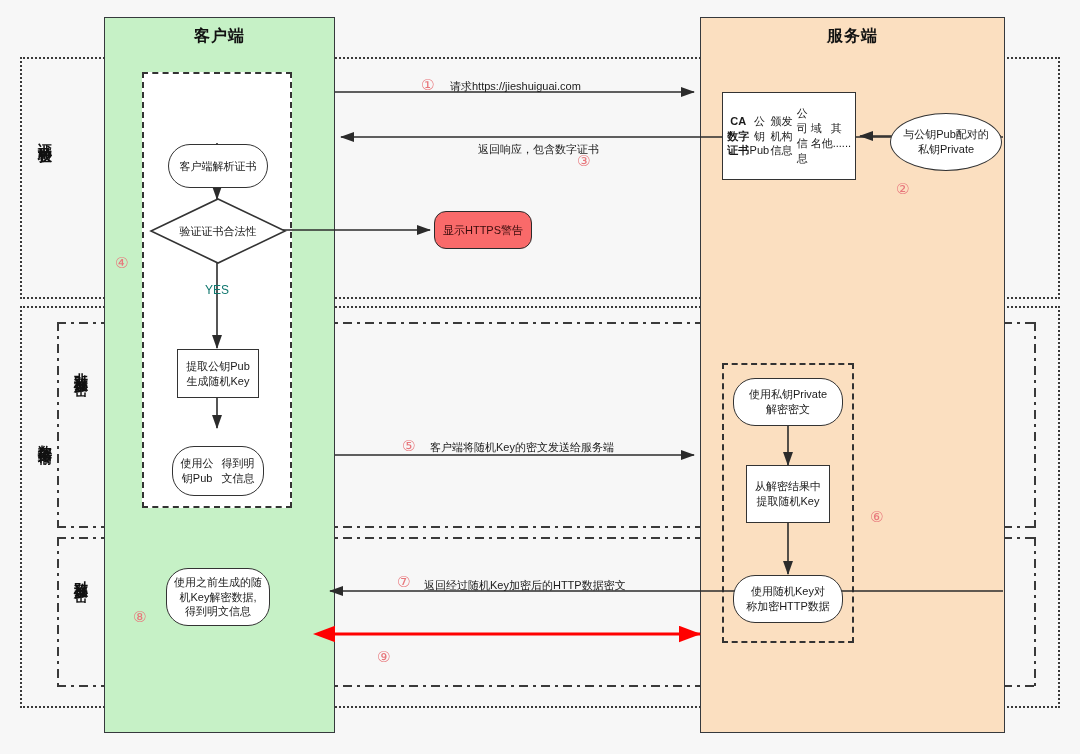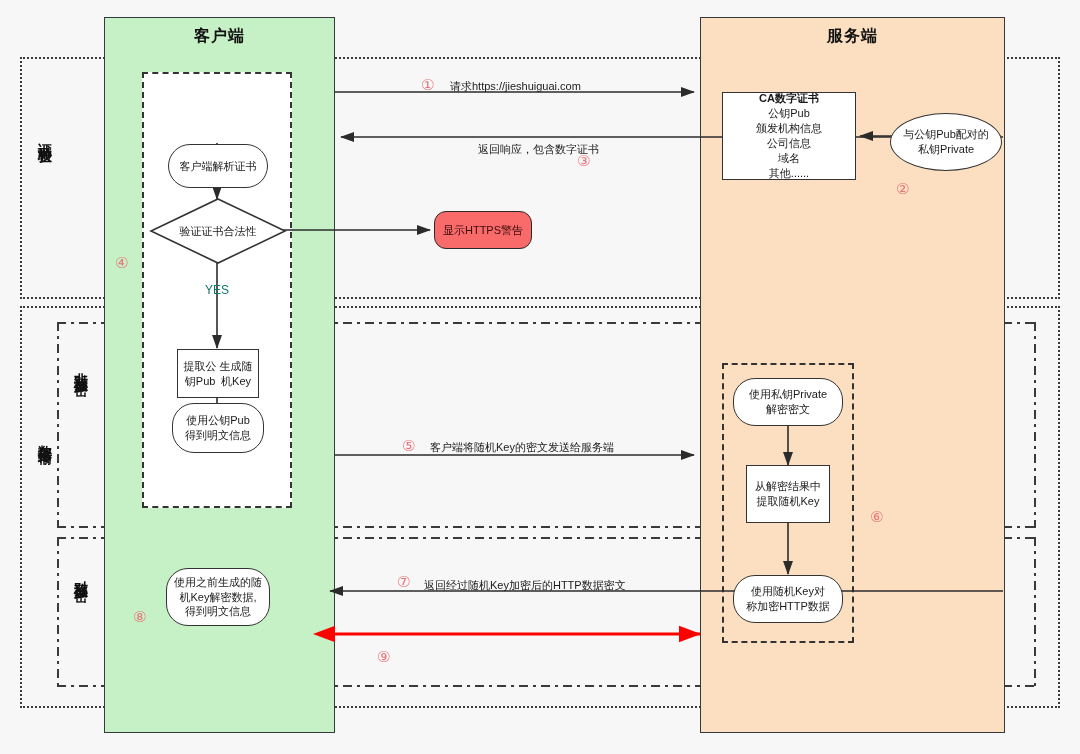--- a/index.html
+++ b/index.html
@@ -221,37 +221,37 @@
     </svg>
     <div class="diamond-text">验证证书合法性</div>
   </div>
 
   <div class="yes-label" style="left:205px; top:283px;">YES</div>
 
   <div class="node warn" style="left:434px; top:211px; width:98px; height:38px;">
     <span>显示HTTPS警告</span>
   </div>
 
-  <div class="node rect" style="left:177px; top:349px; width:82px; height:49px; flex-direction:row;">
+  <div class="node rect" style="left:177px; top:349px; width:82px; height:49px; flex-direction:column;">
     <span>提取公钥Pub</span>
     <span>生成随机Key</span>
   </div>
 
-  <div class="node round" style="left:172px; top:403px; width:92px; height:50px; flex-direction:column;">
+  <div class="node round" style="left:172px; top:446px; width:92px; height:50px; flex-direction:row;">
     <span>使用公钥Pub</span>
     <span>得到明文信息</span>
   </div>
 
   <div class="node round" style="left:166px; top:568px; width:104px; height:58px; flex-direction:column;">
     <span>使用之前生成的随</span>
     <span>机Key解密数据,</span>
     <span>得到明文信息</span>
   </div>
 
-  <div class="node rect" style="left:722px; top:92px; width:134px; height:88px; flex-direction:column; justify-content:center;">
+  <div class="node rect" style="left:722px; top:92px; width:134px; height:88px; flex-direction:row; justify-content:center;">
     <span style="font-weight:bold;">CA数字证书</span>
     <span>公钥Pub</span>
     <span>颁发机构信息</span>
     <span>公司信息</span>
     <span>域名</span>
     <span>其他......</span>
   </div>
 
   <div class="node ellipse" style="left:890px; top:113px; width:112px; height:58px; flex-direction:column;">
     <span>与公钥Pub配对的</span>

